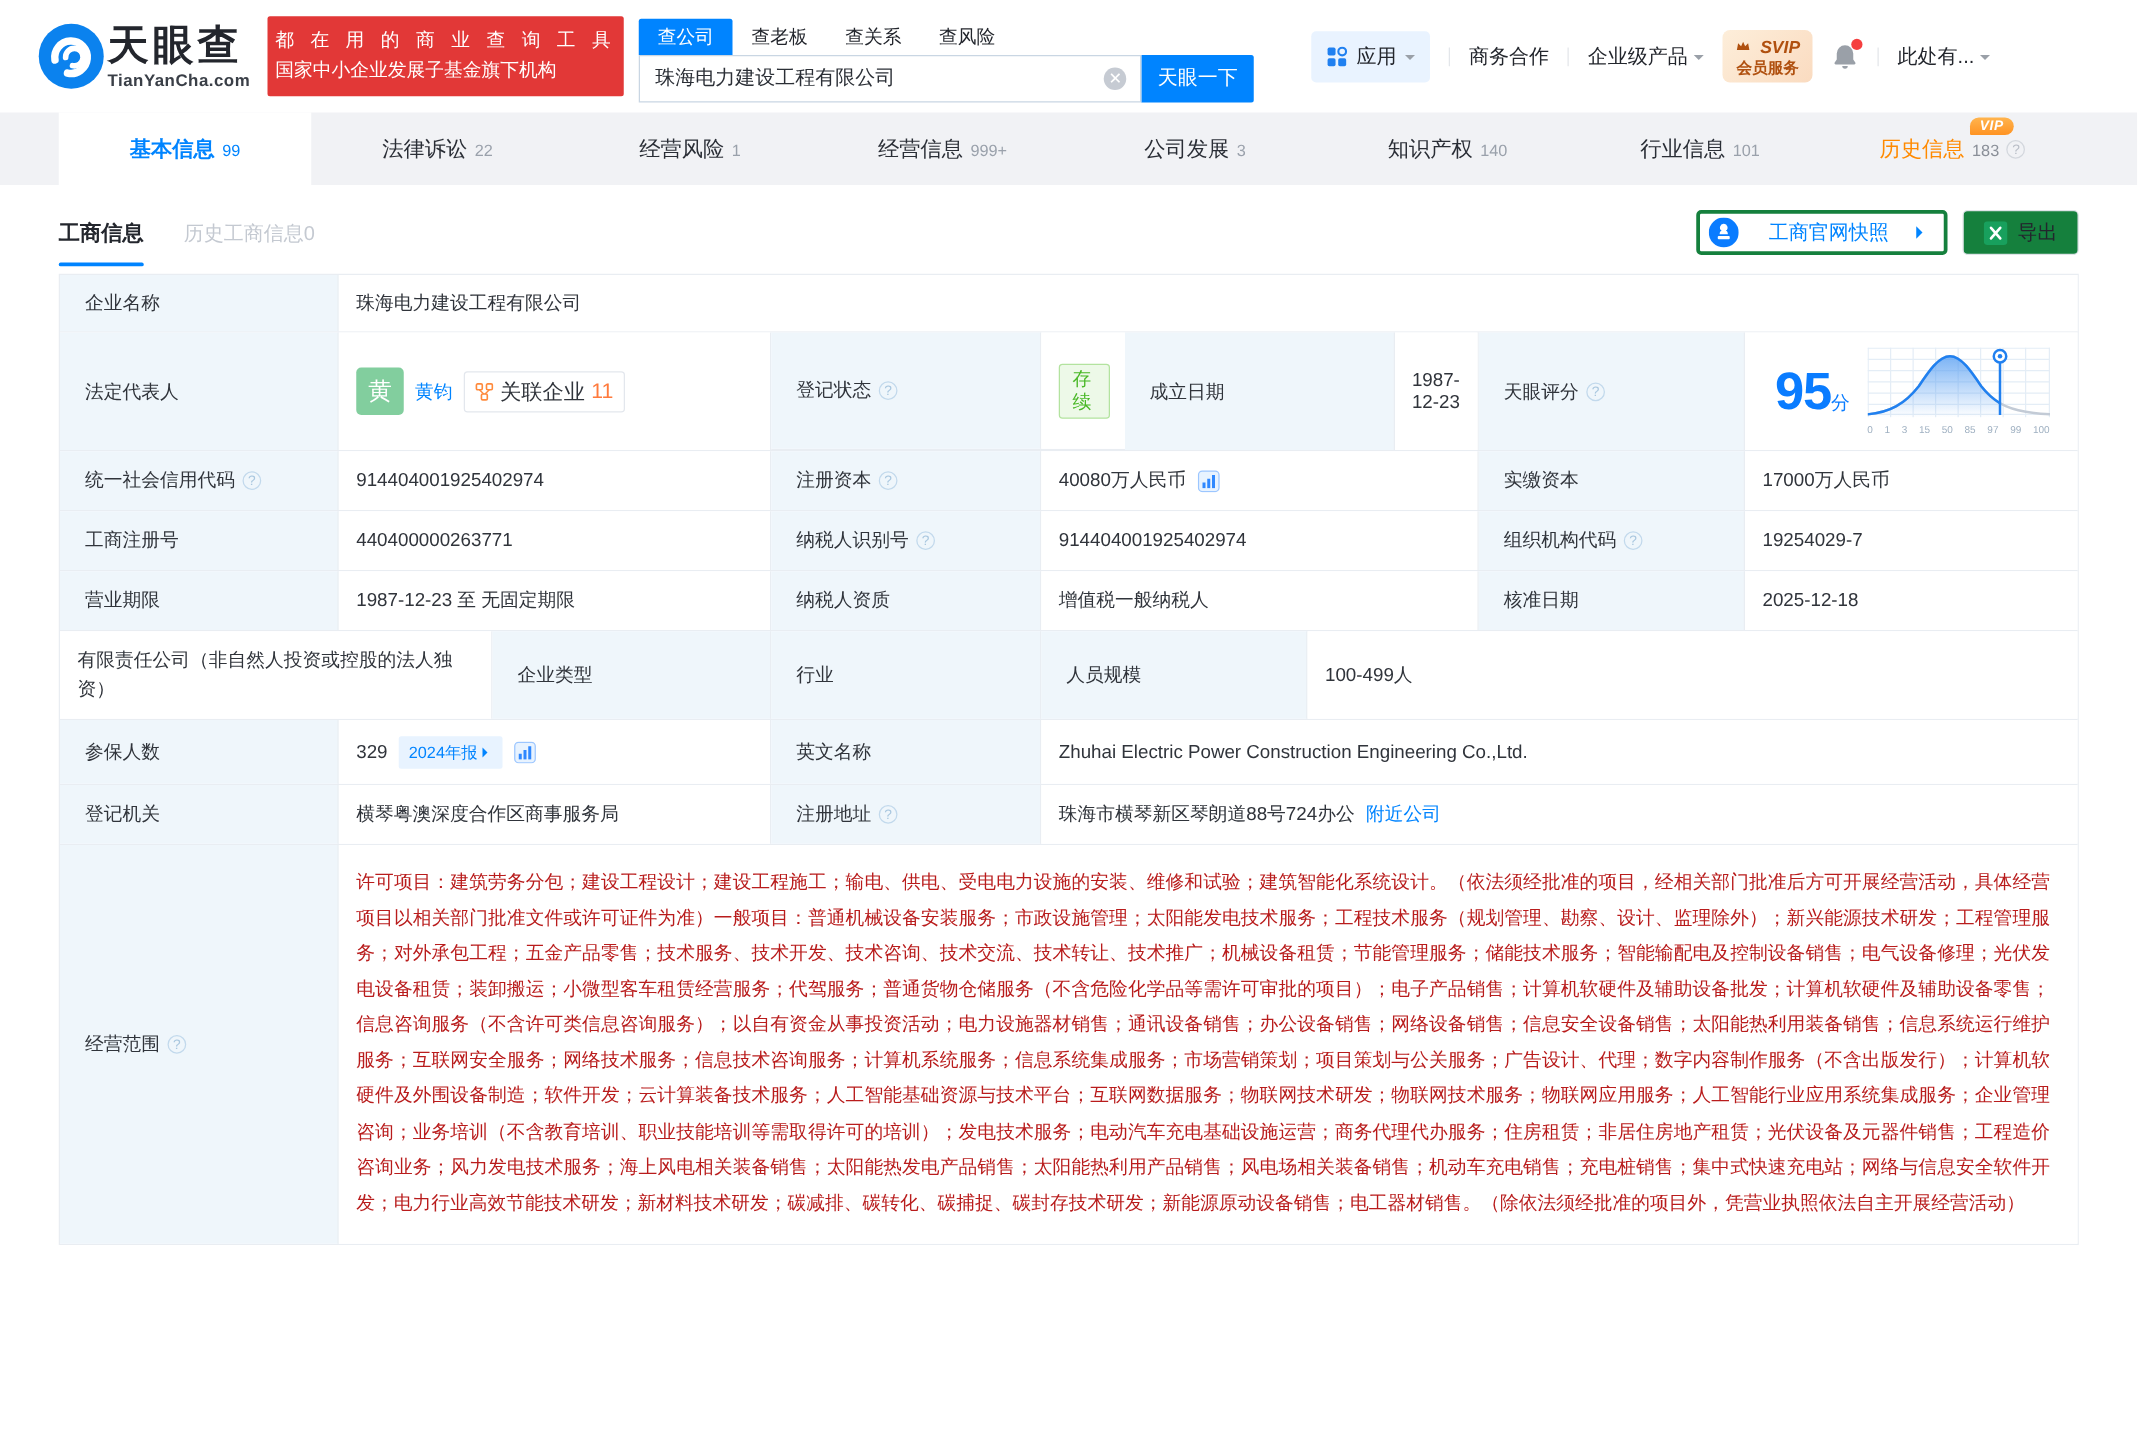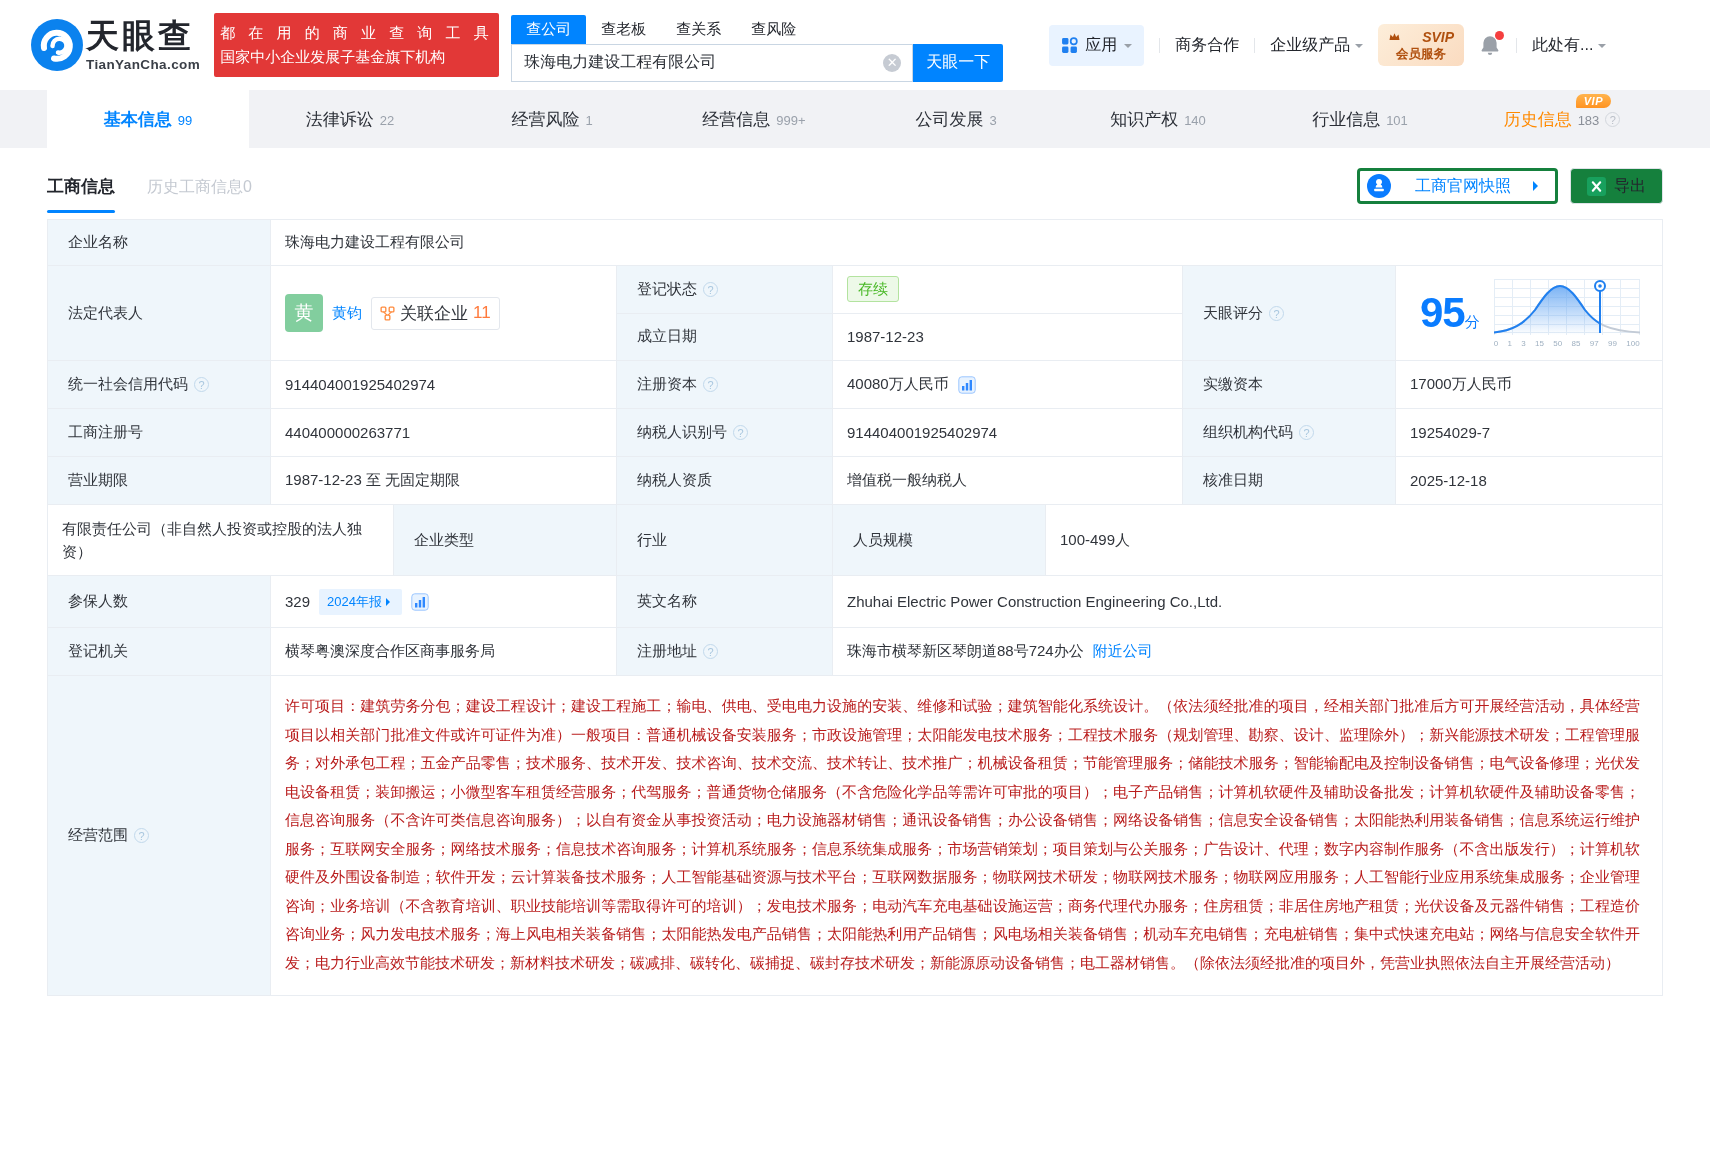--- a/index.html
+++ b/index.html
@@ -24,21 +24,21 @@
   .sinput input { border:none; outline:none; width:100%; font-size:16px; color:#2b2f36; padding:0 40px 0 12px; font-family:inherit; background:transparent; }
   .clear-x { position:absolute; right:11px; width:18px; height:18px; border-radius:50%; background:#c6cbd3; color:#fff; font-size:13px; line-height:17px; text-align:center; cursor:pointer; }
   .sbtn { width:90px; background:#0084ff; color:#fff; font-size:16px; display:flex; align-items:center; justify-content:center; cursor:pointer; border-radius:0 2px 2px 0; }
 
   .hnav { margin-left:46px; display:flex; align-items:center; gap:15px; font-size:16px; color:#23262d; white-space:nowrap; }
   .apps-chip { display:flex; align-items:center; gap:7px; background:#e9f3ff; border-radius:4px; padding:10px 12px; cursor:pointer; }
   .sep { width:1px; height:15px; background:#e3e6ea; }
   .navitem { display:flex; align-items:center; gap:5px; cursor:pointer; }
   .caret { width:0; height:0; border:4.5px solid transparent; border-top-color:#9aa0a8; margin-top:5px; }
   .svip { background:linear-gradient(135deg,#fdeeda,#fadbc0); border-radius:6px; padding:4px 10px; text-align:center; line-height:1.3; cursor:pointer; }
-  .svip-t { color:#b0500f; font-weight:800; font-size:14px; font-style:italic; display:flex; align-items:center; justify-content:center; gap:21px; }
+  .svip-t { color:#b0500f; font-weight:800; font-size:14px; font-style:italic; display:flex; align-items:center; justify-content:center; gap:7px; }
   .svip-b { color:#b0500f; font-weight:700; font-size:12.5px; font-style:normal; }
   .bell { position:relative; cursor:pointer; display:flex; }
   .bell .dot { position:absolute; top:-3px; right:-3px; width:9px; height:9px; background:#f53f3f; border-radius:50%; }
 
   
   .tabstrip { height:58px; background:#f1f2f5; display:flex; padding:0 47px; }
   .ptab { flex:1; display:flex; align-items:center; justify-content:center; gap:6px; font-size:17px; color:#2a2e36; cursor:pointer; position:relative; font-weight:500; }
   .ptab .cnt { font-size:13px; color:#9aa1ab; font-weight:400; margin-top:3px; }
   .ptab.active { background:#fff; color:#0084ff; font-weight:700; }
   .ptab.active .cnt { color:#0084ff; }
@@ -61,21 +61,21 @@
   
   .table { margin:6px 47px 0; border:1px solid #e9edf2; }
   .trow { display:flex; border-bottom:1px solid #e9edf2; }
   .trow:last-child { border-bottom:none; }
   .tc { border-right:1px solid #e9edf2; display:flex; align-items:center; font-size:15px; color:#30343b; }
   .tc.last { border-right:none; }
   .lbl { background:#eff6fb; padding:0 10px 0 20px; gap:6px; }
   .val { background:#fff; padding:0 12px 0 14px; gap:9px; }
   .w1{width:223px;flex:none;} .w2{width:346px;flex:none;} .w3{width:216px;flex:none;} .w4{width:350px;flex:none;} .w5{width:213px;flex:none;} .grow{flex:1;}
   .h46{min-height:46px;} .h48{min-height:48px;} .h52{min-height:52px;} .h71{min-height:71px;} .h95{min-height:95px;}
-  .sub { width:566px; flex:none; display:flex; flex-direction:column; border-right:1px solid #e9edf2; }
+  .sub { width:566px; flex:none; display:flex; flex-direction:row; border-right:1px solid #e9edf2; }
   .subrow { display:flex; flex:1; }
   .subrow:first-child { border-bottom:1px solid #e9edf2; }
   .sub .tc:last-child { border-right:none; flex:1; }
   .link { color:#0084ff; cursor:pointer; }
   .tag-green { padding:3px 10px; font-size:15px; color:#49b826; background:#edf9e8; border:1px solid #b3e39f; border-radius:3px; line-height:1.2; }
   .avatar { width:38px; height:38px; background:#82ce9e; color:#fff; font-size:19px; border-radius:4px; display:flex; align-items:center; justify-content:center; flex:none; }
   .rel-badge { border:1px solid #e3e7ed; border-radius:3px; padding:4px 8px; display:flex; gap:5px; align-items:center; font-size:17px; color:#30343b; cursor:pointer; background:#fff; }
   .rel-badge .n { color:#ff7a3c; }
   .tag-report { background:#e8f3ff; color:#0084ff; font-size:13px; padding:4px 8px; border-radius:2px; display:flex; align-items:center; gap:5px; cursor:pointer; }
   .tag-report .arr { width:0; height:0; border:4px solid transparent; border-left-color:#0084ff; margin-left:-1px; }

